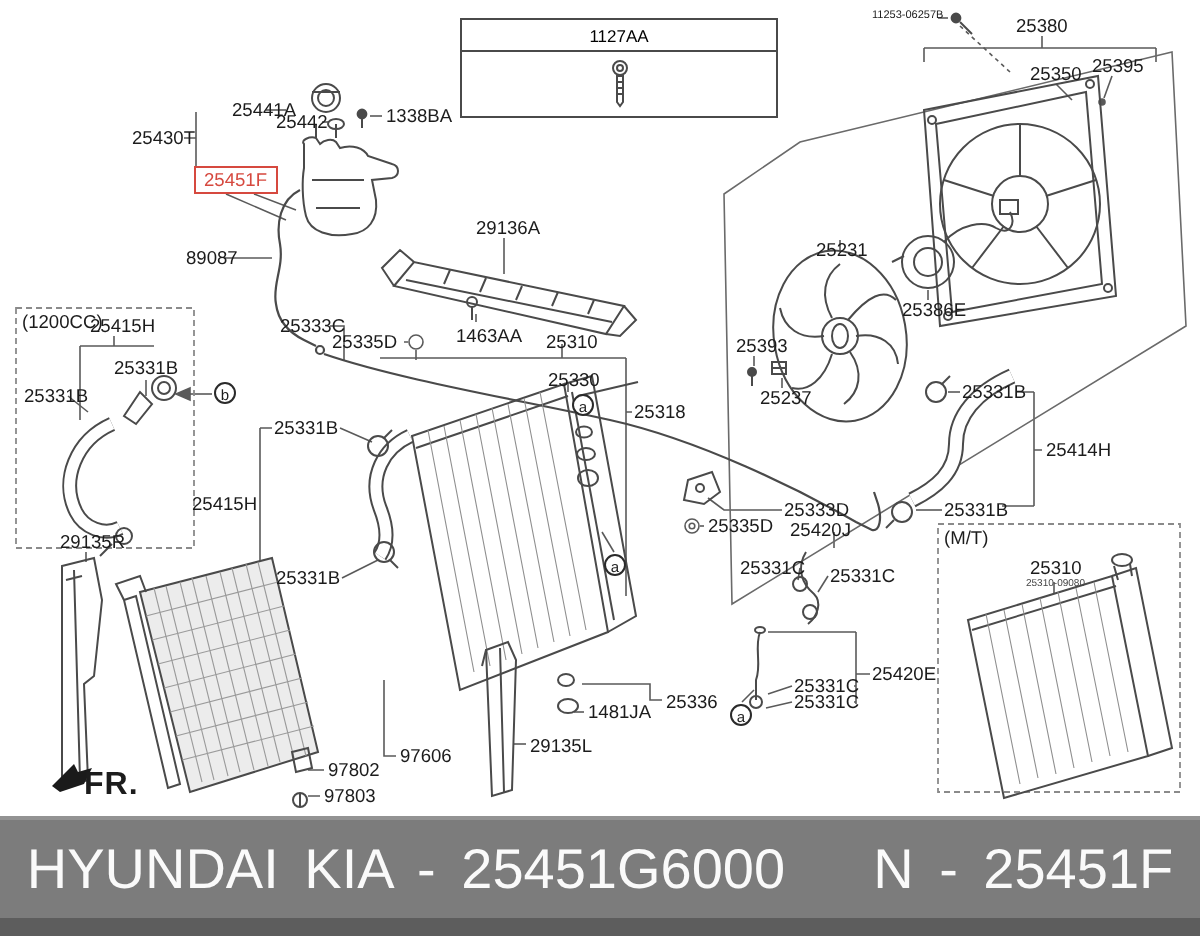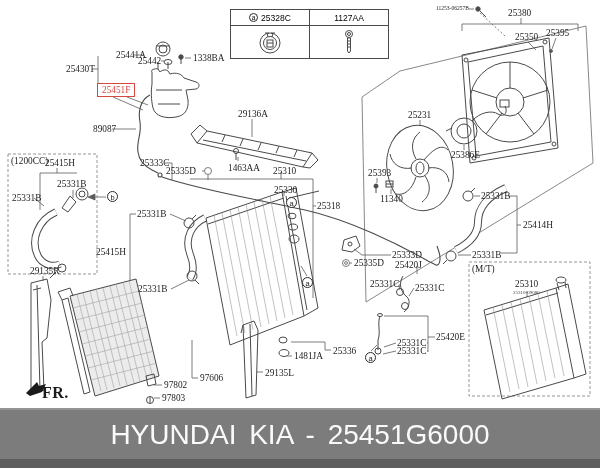--- a/index.html
+++ b/index.html
@@ -1,20 +1,20 @@
 <!DOCTYPE html>
 <html><head>
 <meta charset="utf-8">
 <style>
   html,body{margin:0;padding:0;}
   body{width:600px;height:468px;position:relative;background:#fff;overflow:hidden;
        font-family:"Liberation Sans",sans-serif;}
   #diagram{position:absolute;left:0;top:0;width:600px;height:408px;}
   #art{position:absolute;left:0;top:0;}
-  .lbl{position:absolute;font-size:9.3px;line-height:11px;color:#1c1c1c;white-space:nowrap;font-family:Liberation Serif, serif;}
+  .lbl{position:absolute;font-size:9.3px;line-height:11px;color:#1c1c1c;white-space:nowrap;}
   .lbl.tiny{font-size:5.5px;line-height:6px;}
   .lbl.sub{font-size:5px;line-height:5px;color:#444;}
   .lbl.red{color:#d6493f;border:1px solid #d6493f;padding:0 4px;background:#fff;line-height:12px;}
   .lbl.frl{font-weight:bold;font-size:16px;letter-spacing:.5px;}
   .cmark{position:absolute;width:11px;height:11px;border:1px solid #2a2a2a;border-radius:50%;
          font-size:7.5px;line-height:11px;text-align:center;color:#1c1c1c;background:#fff;box-sizing:border-box;}
   .legend{position:absolute;left:230px;top:9px;width:159px;height:50px;border:1px solid #4a4a4a;
           display:flex;background:#fff;box-sizing:border-box;}
   .lg-col{flex:1;display:flex;flex-direction:column;border-right:1px solid #4a4a4a;}
   .lg-col:last-child{border-right:none;}
@@ -260,36 +260,20 @@
       <path d="M344,240 L356,236 L360,246 L352,252 L342,250 Z"></path>
         <circle cx="350" cy="244" r="2"></circle>
     </g>
 
     <polygon points="26,393 37,382 39,386 46,384 42,392 30,396" fill="#1a1a1a"></polygon>
   </svg>
 
   <div class="legend">
     <div class="lg-col">
       <div class="lg-head">
-        <span class="cm">a</span>
-        <span>25328C</span>
-      </div>
-      <div class="lg-body">
-        <svg width="24" height="26" viewBox="0 0 24 26">
-          <g stroke="#4a4a4a" fill="none" stroke-width="1">
-            <circle cx="12" cy="14" r="10"></circle>
-              <circle cx="12" cy="14" r="6.5"></circle>
-            <rect x="9" y="11" width="6" height="7"></rect>
-              <path d="M9,14 H15 M7,4 H11 M13,4 H17 M9,4 L10,8 M15,4 L14,8"></path>
-          </g>
-        </svg>
-      </div>
-    </div>
-    <div class="lg-col">
-      <div class="lg-head">
         <span>1127AA</span>
       </div>
       <div class="lg-body">
         <svg width="12" height="24" viewBox="0 0 12 24">
           <g stroke="#4a4a4a" fill="none" stroke-width="1">
             <circle cx="6" cy="4" r="3.5"></circle>
               <circle cx="6" cy="4" r="1.5"></circle>
             <path d="M4.5,8 H7.5 L7.5,21 L6,23 L4.5,21 Z M4.5,11 H7.5 M4.5,14 H7.5 M4.5,17 H7.5"></path>
           </g>
         </svg>
@@ -322,24 +306,24 @@
   <div class="lbl" style="left:162px;top:393px">97803</div>
   <div class="lbl" style="left:200px;top:373px">97606</div>
   <div class="lbl" style="left:265px;top:368px">29135L</div>
   <div class="lbl" style="left:294px;top:351px">1481JA</div>
   <div class="lbl" style="left:333px;top:346px">25336</div>
   <div class="lbl frl" style="left:42px;top:387px">FR.</div>
   <div class="lbl tiny" style="left:436px;top:5px">11253-06257B</div>
   <div class="lbl" style="left:508px;top:8px">25380</div>
   <div class="lbl" style="left:515px;top:32px">25350</div>
   <div class="lbl" style="left:546px;top:28px">25395</div>
-  <div class="lbl" style="left:408px;top:110px">25231</div>
+  <div class="lbl" style="left:408px;top:120px">25231</div>
   <div class="lbl" style="left:451px;top:150px">25386E</div>
   <div class="lbl" style="left:368px;top:168px">25393</div>
-  <div class="lbl" style="left:380px;top:194px">11340</div>
+  <div class="lbl" style="left:380px;top:194px">25237</div>
   <div class="lbl" style="left:481px;top:191px">25331B</div>
   <div class="lbl" style="left:523px;top:220px">25414H</div>
   <div class="lbl" style="left:472px;top:250px">25331B</div>
   <div class="lbl" style="left:472px;top:264px">(M/T)</div>
   <div class="lbl" style="left:515px;top:279px">25310</div>
   <div class="lbl sub" style="left:513px;top:290px">25310-09080</div>
   <div class="lbl" style="left:392px;top:250px">25333D</div>
   <div class="lbl" style="left:354px;top:258px">25335D</div>
   <div class="lbl" style="left:395px;top:260px">25420J</div>
   <div class="lbl" style="left:370px;top:279px">25331C</div>
@@ -349,14 +333,15 @@
   <div class="lbl" style="left:397px;top:346px">25331C</div>
 
   <div class="cmark" style="left:107px;top:191px">b</div>
   <div class="cmark" style="left:286px;top:197px">a</div>
   <div class="cmark" style="left:302px;top:277px">a</div>
   <div class="cmark" style="left:365px;top:352px">a</div>
 </div>
 
 <div id="banner">
   <span>HYUNDAI KIA - 25451G6000</span>
+  <span>N - 25451F</span>
   <div class="strip"></div>
 </div>
 
 </body></html>

